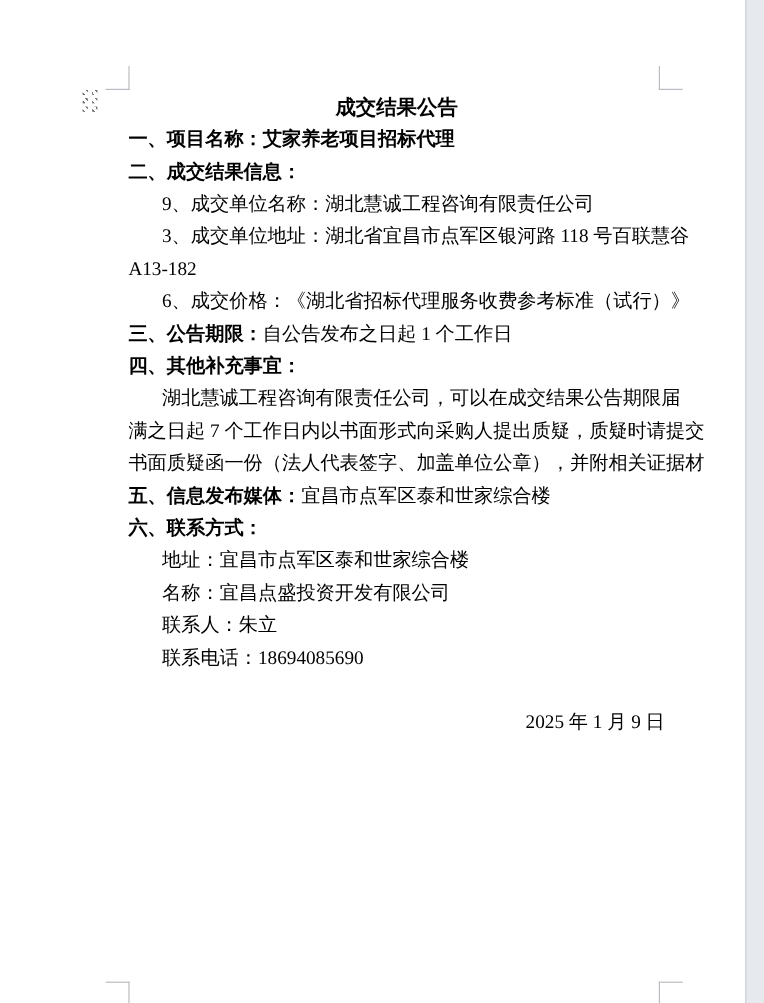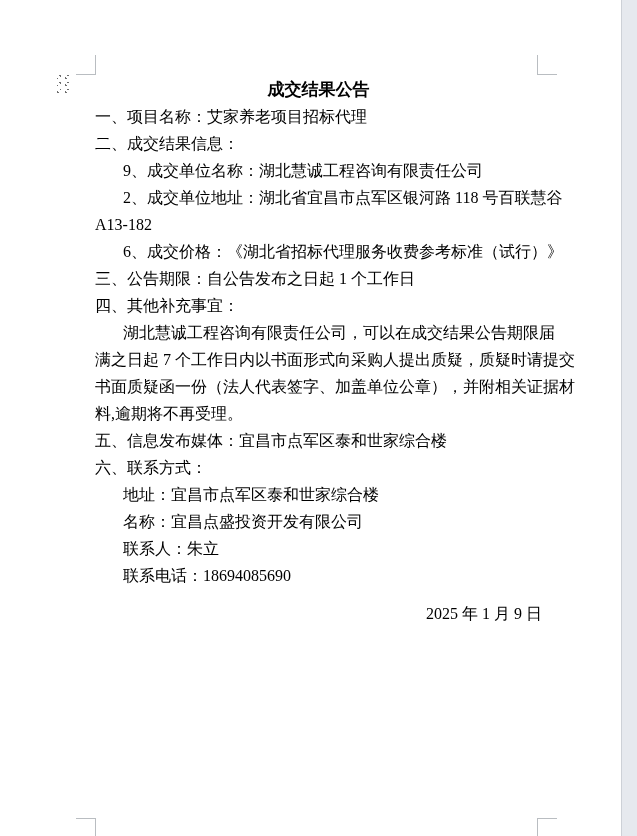--- a/index.html
+++ b/index.html
@@ -11,21 +11,21 @@
     height: 836px;
     background: #ffffff;
     overflow: hidden;
     font-family: "Liberation Serif", serif;
     color: #000000;
   }
 
   
   .page {
     position: absolute;
-    left: 0; top: 0;
+    left: 12px; top: 0;
     width: 621px; height: 836px;
     background: #ffffff;
   }
 
   
   .scroll-strip {
     position: absolute;
     left: 621px; top: 0;
     width: 16px; height: 836px;
     background: #e6e9ee;
@@ -76,25 +76,25 @@
     white-space: nowrap;
     font-family: "Liberation Serif", serif;
   }
   .t-title {
     text-align: center;
     font-weight: bold;
     font-size: 17px;
     font-family: "Liberation Sans", sans-serif;
   }
   .t-heading, .b {
-    font-weight: normal;
+    font-weight: bold;
     font-family: "Liberation Sans", sans-serif;
   }
   .t-indent { padding-left: 28px; }
-  .t-date { text-align: right; margin-top: 11px; }
+  .t-date { text-align: right; margin-top: 27px; }
 </style>
 </head>
 <body>
 
 <div class="screen">
 
   <div class="page">
 
     <div class="crop crop-tl"></div>
     <div class="crop crop-tr"></div>
@@ -113,40 +113,39 @@
     <div class="text-area">
 
       <div class="line t-title">成交结果公告</div>
 
       <div class="line t-heading">一、项目名称：艾家养老项目招标代理</div>
 
       <div class="line t-heading">二、成交结果信息：</div>
 
       <div class="line t-indent">9、成交单位名称：湖北慧诚工程咨询有限责任公司</div>
 
-      <div class="line t-indent">2、成交单位地址：湖北省宜昌市点军区银河路 118 号百联慧谷</div>
+      <div class="line t-indent">3、成交单位地址：湖北省宜昌市点军区银河路 118 号百联慧谷</div>
 
       <div class="line">A13-182</div>
 
       <div class="line t-indent">6、成交价格：《湖北省招标代理服务收费参考标准（试行）》</div>
 
 
       <div class="line">
         <span class="b">三、公告期限：</span><span>自公告发布之日起 1 个工作日</span>
       </div>
 
       <div class="line t-heading">四、其他补充事宜：</div>
 
       <div class="line t-indent">湖北慧诚工程咨询有限责任公司，可以在成交结果公告期限届</div>
 
       <div class="line">满之日起 7 个工作日内以书面形式向采购人提出质疑，质疑时请提交</div>
 
       <div class="line">书面质疑函一份（法人代表签字、加盖单位公章），并附相关证据材</div>
 
-      <div class="line">料,逾期将不再受理。</div>
 
       <div class="line">
         <span class="b">五、信息发布媒体：</span><span>宜昌市点军区泰和世家综合楼</span>
       </div>
 
       <div class="line t-heading">六、联系方式：</div>
 
       <div class="line t-indent">地址：宜昌市点军区泰和世家综合楼</div>
 
       <div class="line t-indent">名称：宜昌点盛投资开发有限公司</div>

